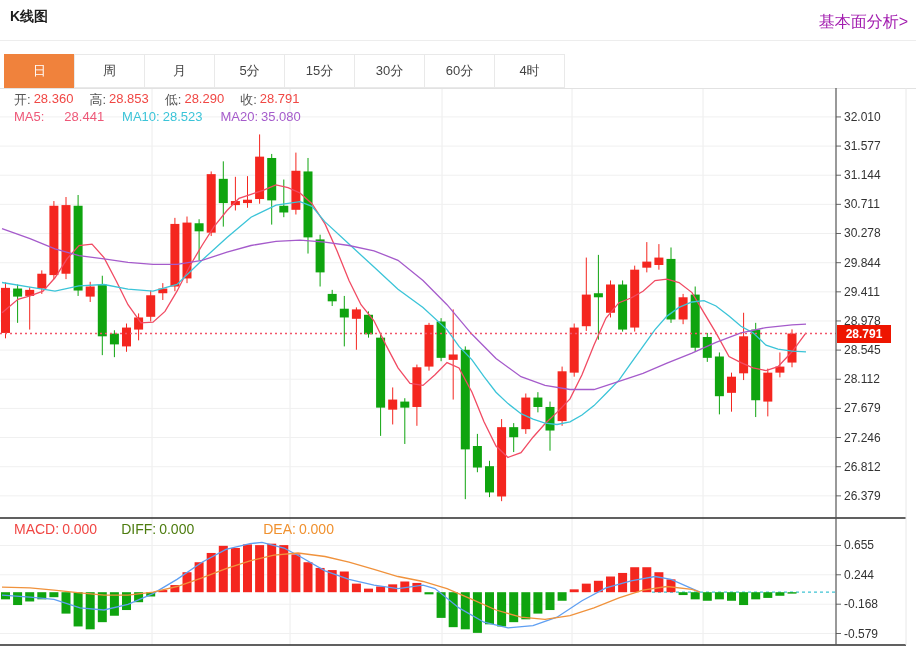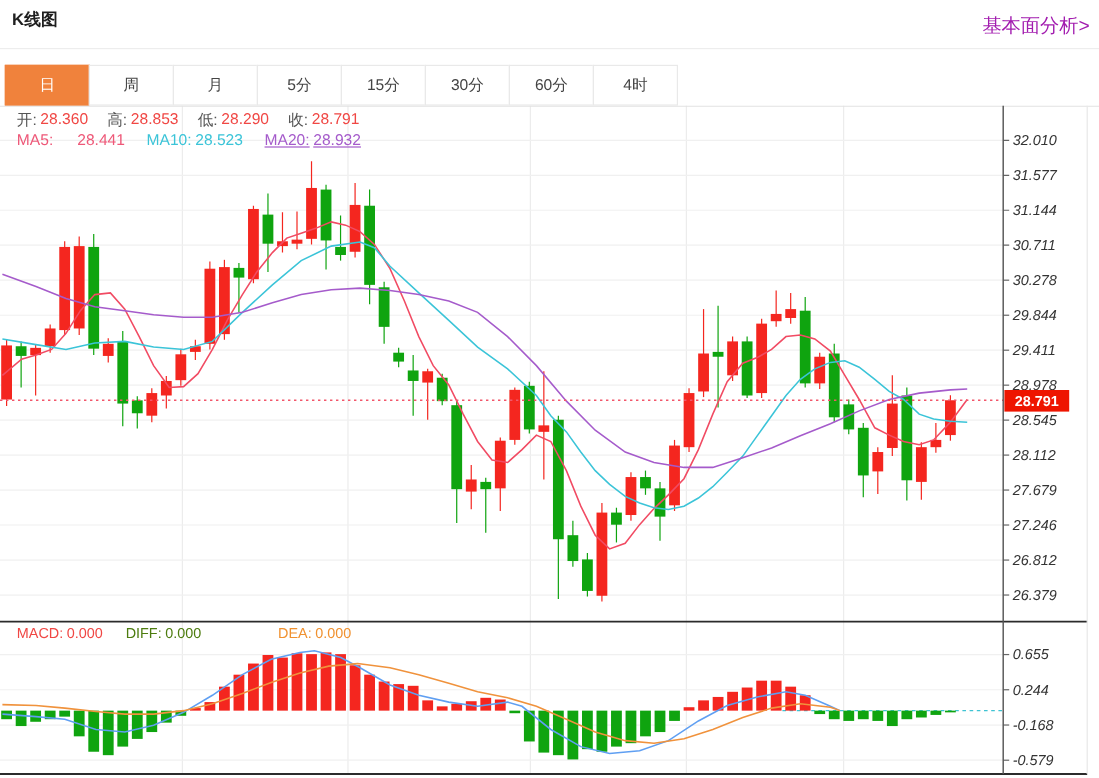--- a/index.html
+++ b/index.html
@@ -4,31 +4,31 @@
 <style>
   html,body{margin:0;padding:0;background:#fff;font-family:"Liberation Sans",sans-serif;}
   .page{position:relative;width:916px;height:648px;background:#fff;overflow:hidden;}
   .title{position:absolute;left:10px;top:8px;font-size:14px;font-weight:bold;color:#1f1f1f;}
   .fund-link{position:absolute;right:8px;top:12px;font-size:16px;color:#a21caf;cursor:pointer;}
   .hdr-divider{position:absolute;left:0;top:40px;width:916px;height:1px;background:#ededed;}
   .tabs{position:absolute;left:5px;top:54px;display:flex;}
   .tab{width:69px;height:32px;line-height:32px;text-align:center;font-size:13px;color:#444;
        background:#fff;border:1px solid #e9e9e9;margin-left:-1px;cursor:pointer;}
   .tab.active{background:#f0823c;border-color:#f0823c;color:#fff;}
-  .chart-wrap{position:absolute;left:0;top:88px;width:916px;height:560px;font-style:italic;}
+  .chart-wrap{position:absolute;left:0;top:88px;width:916px;height:560px;}
   svg{display:block;}
   .ohlc-row{position:absolute;left:14px;top:91px;font-size:13px;display:flex;gap:16px;white-space:nowrap;}
   .pair{display:flex;gap:3px;}
   .lbl{color:#555;}
   .val{color:#f04744;}
   .ma-row{position:absolute;left:14px;top:109px;font-size:13px;display:flex;gap:18px;white-space:nowrap;}
   .ma5{color:#ee5878;gap:20px;}
   .ma10{color:#3bc4d8;text-align:center;}
-  .ma20{color:#a55bcb;text-decoration:underline;}
-  .macd-row{position:absolute;left:14px;top:521px;font-size:12px;display:flex;gap:19px;white-space:nowrap;}
+  .ma20{color:#a55bcb;}
+  .macd-row{position:absolute;left:14px;top:521px;font-size:14px;display:flex;gap:24px;white-space:nowrap;}
   .macd-c{color:#f04744;}
   .diff-c{color:#4d7c0f;}
   .dea-c{color:#f0912f;padding-left:45px;}
   .price-badge{position:absolute;left:837px;top:325px;width:54px;height:18px;background:#ee1500;
        color:#fff;font-size:12px;font-weight:bold;text-align:center;line-height:18px;}
 </style>
 </head>
 <body>
 
 <div class="page">
@@ -354,21 +354,21 @@
     <span class="pair ma5">
         <span>MA5:</span>
         <span>28.441</span>
       </span>
     <span class="pair ma10">
         <span>MA10:</span>
         <span>28.523</span>
       </span>
     <span class="pair ma20">
         <span>MA20:</span>
-        <span>28.932</span>
+        <span>35.080</span>
       </span>
   </div>
 
   <div class="macd-row">
     <span class="pair macd-c">
         <span>MACD:</span>
         <span>0.000</span>
       </span>
     <span class="pair diff-c">
         <span>DIFF:</span>

